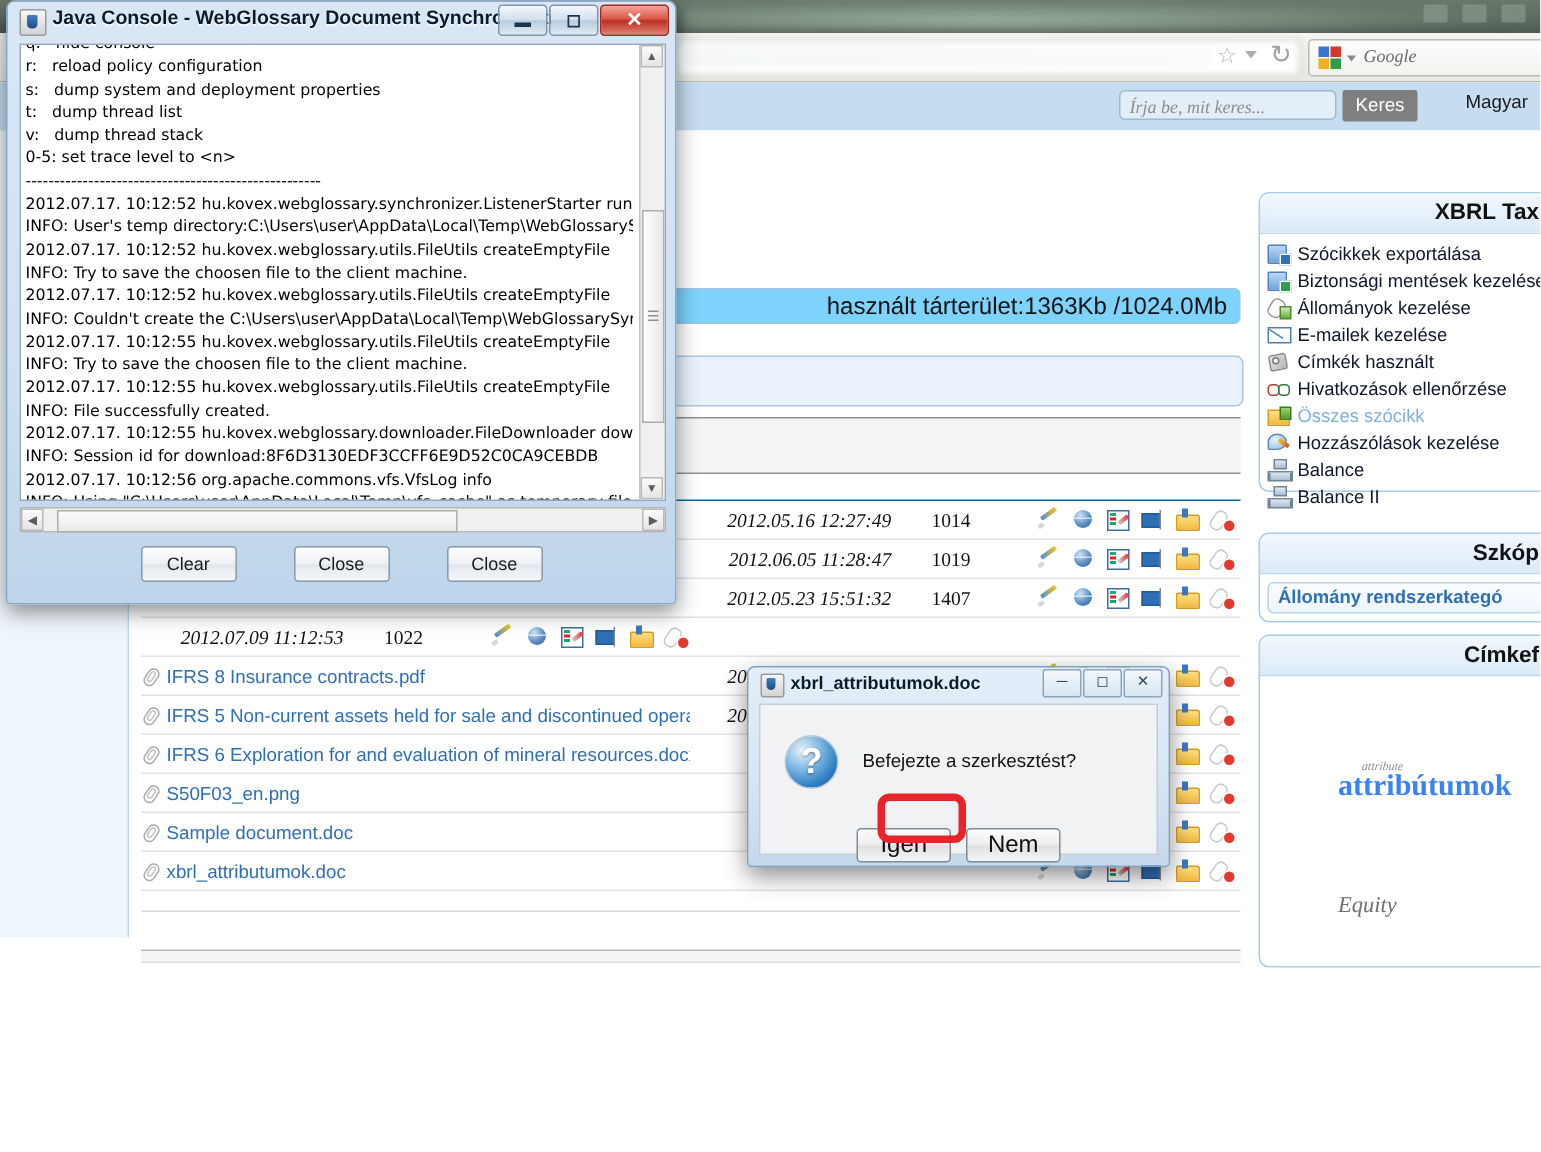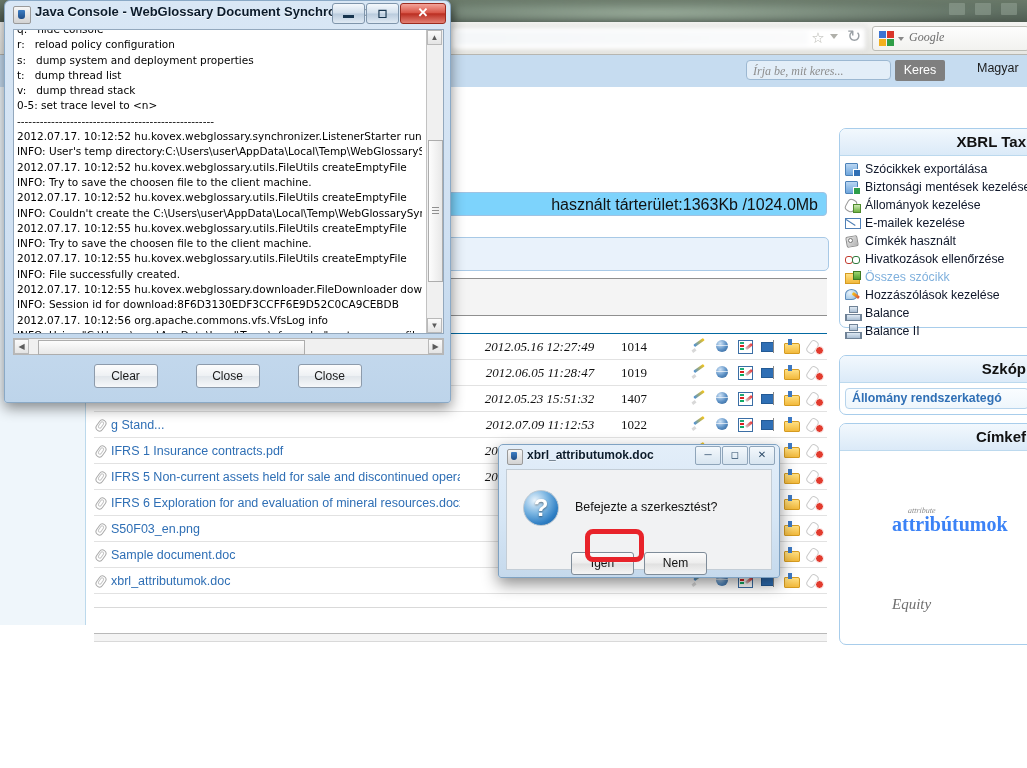--- a/index.html
+++ b/index.html
@@ -368,21 +368,21 @@
     background: radial-gradient(circle at 32% 28%, #eaf4fc 0%, #7cb6e2 38%, #2f7fc4 70%, #1b5e9b 100%);
     border:1px solid #bcc8d2;
     color:#fff; font-size:24px; font-weight:bold; text-align:center; line-height:33px;
     text-shadow:0 1px 2px rgba(0,0,0,.45);
   }
   .jd-msg { position:absolute; left:68px; top:30px; font-size:12.5px; color:#111; }
   .jd-actions { position:absolute; left:0; right:0; top:82px; display:flex; justify-content:center; gap:10px; }
   .jd-act {
     min-width:43px; height:21px; padding:0 9px; border:1px solid #7f8c99; border-radius:3px;
     background:linear-gradient(180deg,#fcfcfc 0%, #ededed 48%, #e0e0e0 52%, #f5f5f5 100%);
-    font-size:12px; color:#111; text-align:center; line-height:21px;
+    font-size:16px; color:#111; text-align:center; line-height:21px;
   }
   .hl-ring {
     position:absolute; left:585px; top:529px; width:59px; height:33px;
     border:5px solid #e8232a; border-radius:8px; box-sizing:border-box;
   }
 </style>
 </head>
 <body>
 
 <div id="root">
@@ -473,41 +473,37 @@
                 <span class="op op-globe"></span>
                 <span class="op op-list">
                   <i></i>
                 </span>
                 <span class="op op-screen"></span>
                 <span class="op op-folder"></span>
                 <span class="op op-attach"></span>
               </div>
             </div>
             <div class="ft-row">
+              <div class="c-date">2012.07.09 11:12:53</div>
+              <div class="c-code">1022</div>
+              <div class="c-ops">
+                <span class="op op-pencil"></span>
+                <span class="op op-globe"></span>
+                <span class="op op-list">
+                  <i></i>
+                </span>
+                <span class="op op-screen"></span>
+                <span class="op op-folder"></span>
+                <span class="op op-attach"></span>
+              </div>
+            </div>
+            <div class="ft-row">
               <div class="c-name">
                 <span class="clip-icon"></span>
-                <a>g Stand...</a>
-              </div>
-              <div class="c-date">2012.07.09 11:12:53</div>
-              <div class="c-code">1022</div>
-              <div class="c-ops">
-                <span class="op op-pencil"></span>
-                <span class="op op-globe"></span>
-                <span class="op op-list">
-                  <i></i>
-                </span>
-                <span class="op op-screen"></span>
-                <span class="op op-folder"></span>
-                <span class="op op-attach"></span>
-              </div>
-            </div>
-            <div class="ft-row">
-              <div class="c-name">
-                <span class="clip-icon"></span>
-                <a>IFRS 1 Insurance contracts.pdf</a>
+                <a>IFRS 8 Insurance contracts.pdf</a>
               </div>
               <div class="c-date">2012.05.09 14:00:25</div>
               <div class="c-code">1013</div>
               <div class="c-ops">
                 <span class="op op-pencil"></span>
                 <span class="op op-globe"></span>
                 <span class="op op-list">
                   <i></i>
                 </span>
                 <span class="op op-screen"></span>

